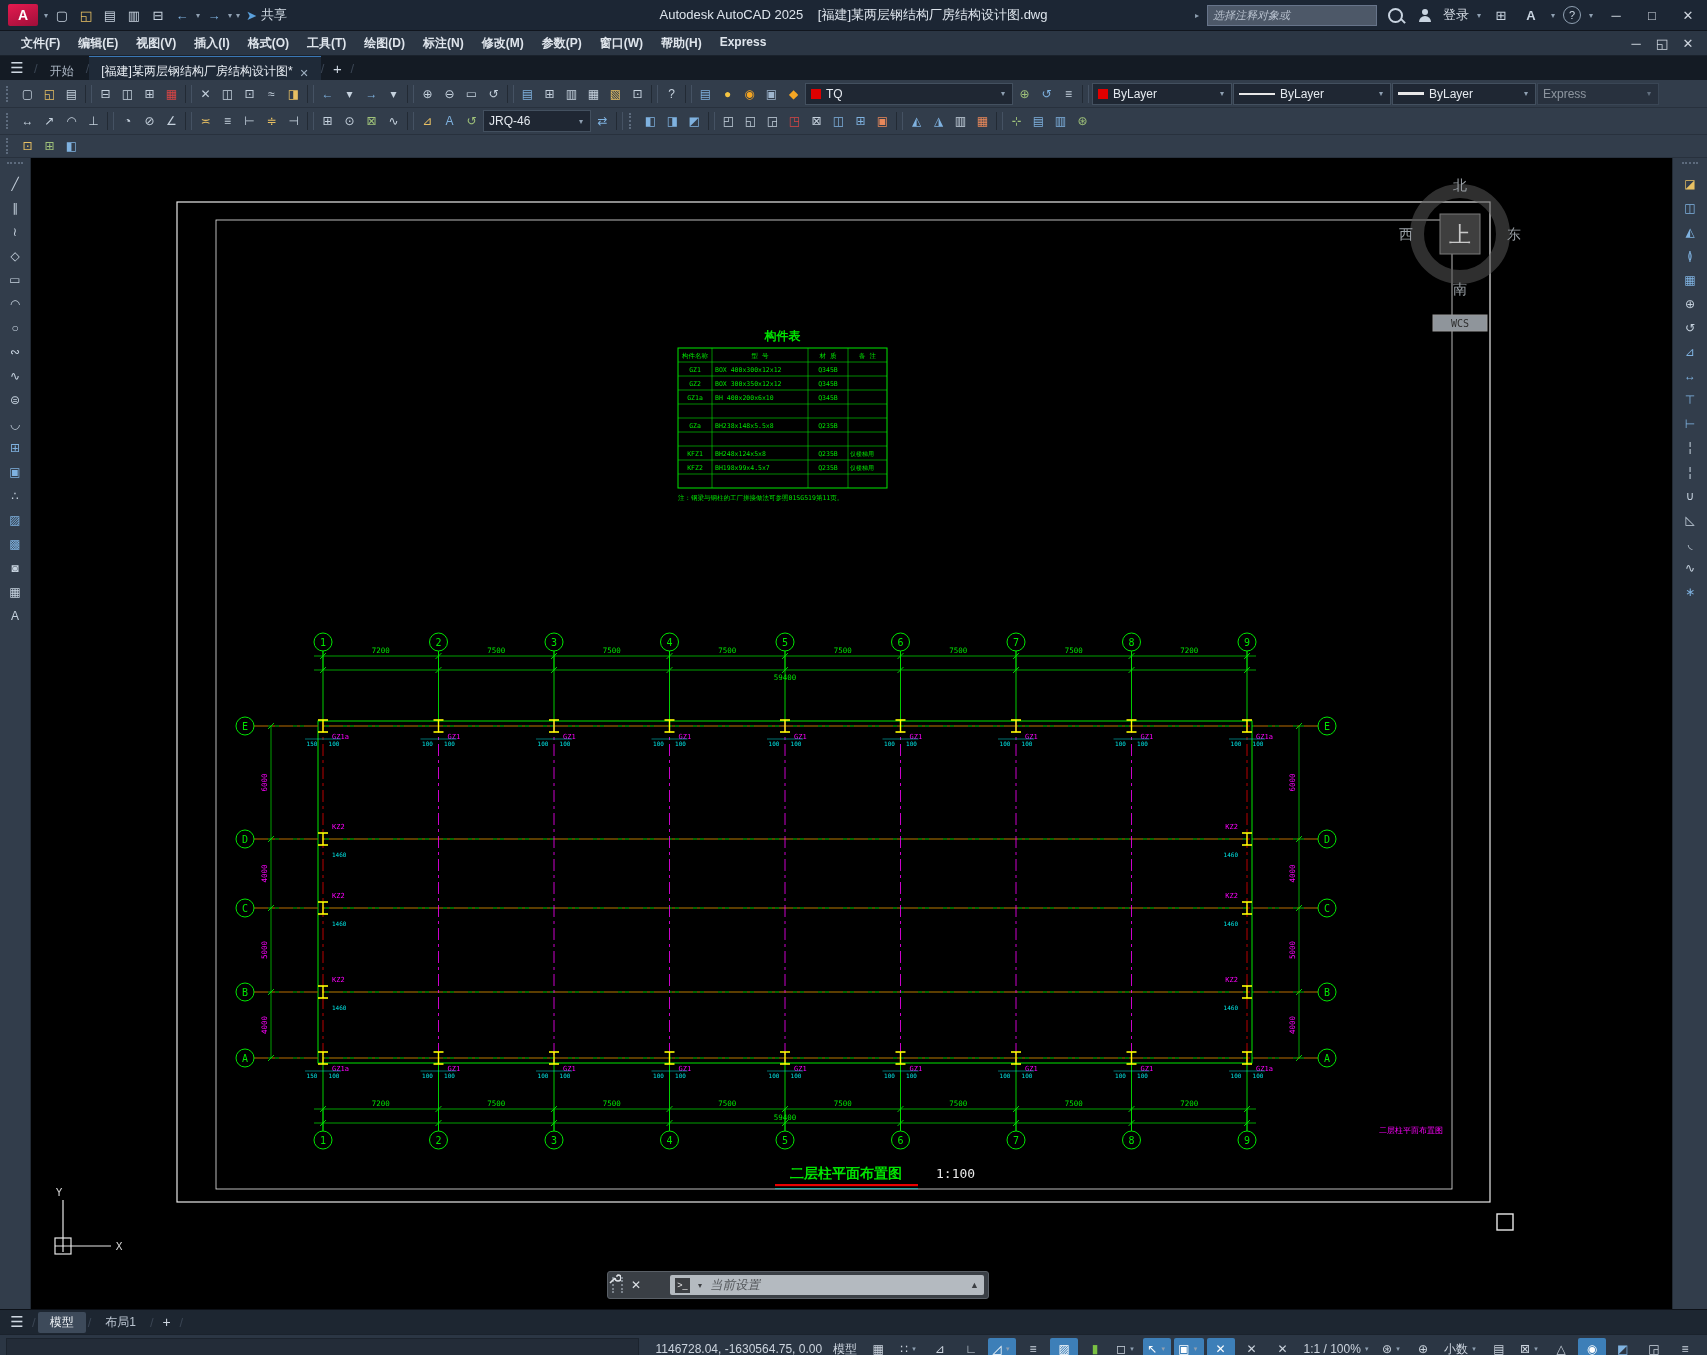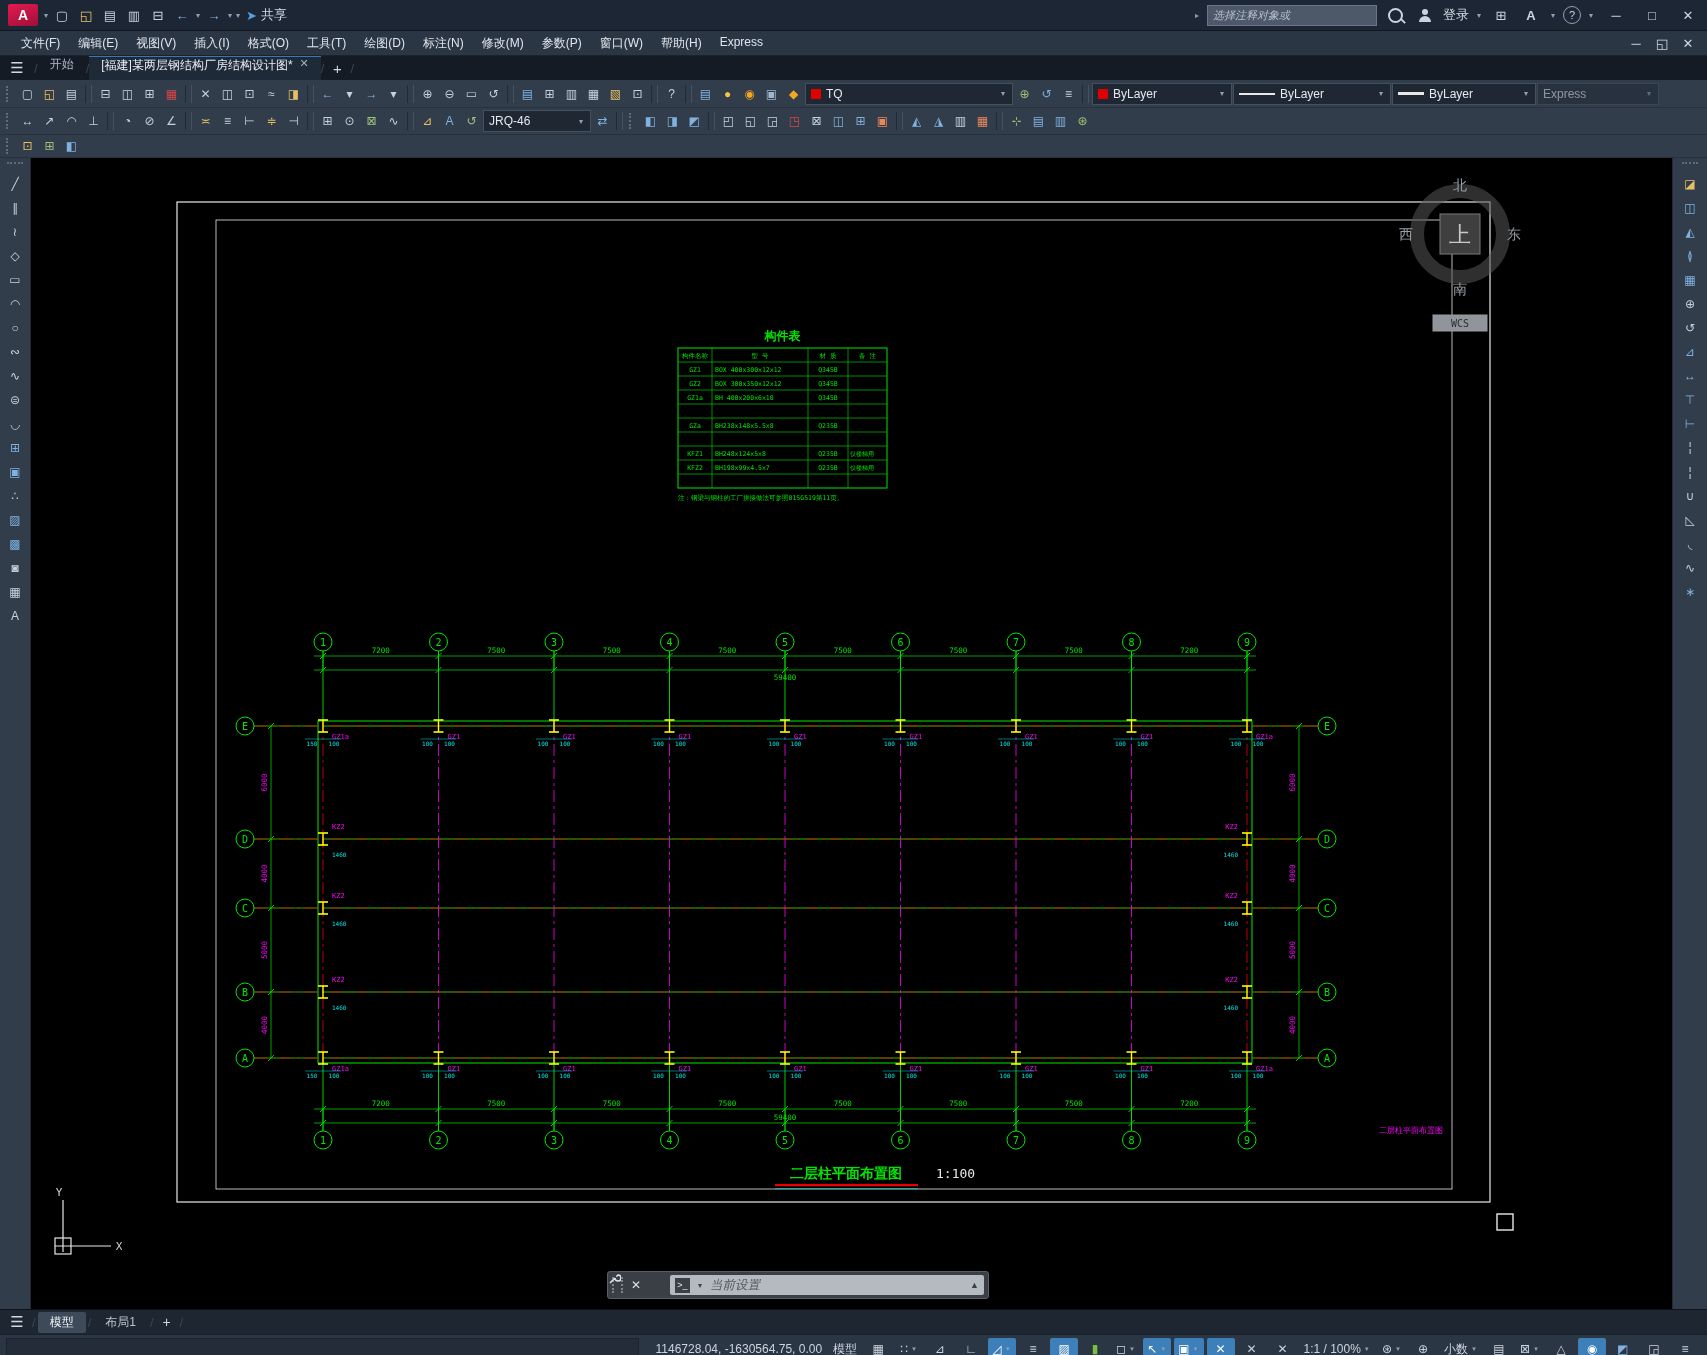--- a/index.html
+++ b/index.html
@@ -16,27 +16,27 @@
   .title-right{margin-left:auto;display:flex;align-items:center;gap:6px;padding-right:4px;}
   .search-box{width:158px;height:19px;background:#4d5868;border:1px solid #67748a;color:#b9c2cf;font-style:italic;font-size:11px;display:flex;align-items:center;padding:0 5px;}
   .winbtn{width:30px;height:24px;display:flex;align-items:center;justify-content:center;color:#cfd6df;font-size:13px;}
   .lens{width:11px;height:11px;border:2px solid #c9d4e0;border-radius:50%;position:relative;}
   .lens:after{content:"";position:absolute;width:6px;height:2px;background:#c9d4e0;transform:rotate(45deg);right:-5px;bottom:-1px;}
   .person{width:12px;height:12px;position:relative;}
   .person:before{content:"";position:absolute;left:3px;top:0;width:6px;height:6px;border-radius:50%;background:#c9d4e0;}
   .person:after{content:"";position:absolute;left:0;bottom:-1px;width:12px;height:6px;border-radius:6px 6px 0 0;background:#c9d4e0;}
   
   .menubar{height:24px;background:#2b3644;display:flex;align-items:center;color:#dfe5ec;font-size:12px;padding-left:12px;border-bottom:1px solid #1a222c;}
-  .menu-item{padding:3px 9px;cursor:default;}
+  .menu-item{padding:3px 9px;cursor:default;font-weight:bold;}
   .menubar .mb-right{margin-left:auto;display:flex;padding-right:6px;color:#b9c3cf;}
   .menubar .winbtn{height:20px;width:26px;}
   
   .tabbar{height:24px;background:#141b24;display:flex;align-items:stretch;color:#aeb9c6;font-size:12px;}
   .hamburger{width:34px;display:flex;align-items:center;justify-content:center;color:#cfd8e2;font-size:15px;}
-  .ftab{display:flex;align-items:flex-start;gap:7px;padding:0 12px;}
+  .ftab{display:flex;align-items:flex-end;gap:7px;padding:0 12px;}
   .ftab.active{background:#1f2a38;color:#e8edf3;border-top:1px solid #3a77b5;}
   .slash{color:#3a4553;display:flex;align-items:center;font-size:13px;}
   .tab-close{color:#9fb0c2;font-size:11px;}
   .tab-add{width:26px;display:flex;align-items:center;justify-content:center;color:#cfd8e2;font-size:15px;}
   
   .toolrow{background:#323d4b;display:flex;align-items:center;padding:0 3px;gap:1px;border-bottom:1px solid #28313d;}
   .toolrow.r1{height:27px;}.toolrow.r2{height:26px;}.toolrow.r3{height:22px;}
   .ticon{width:21px;height:20px;display:flex;align-items:center;justify-content:center;color:#c6d2de;font-size:12px;border-radius:2px;flex:none;}
   .tsep{width:5px;height:18px;border-left:1px solid #222a34;border-right:1px solid #455263;margin:0 2px;flex:none;}
   .thandle{width:5px;height:16px;border-left:2px dotted #5d6b7d;margin:0 3px;flex:none;}
@@ -87,20 +87,24 @@
   <span class="qi">⊟</span>
   <span class="qi" style="color:#7fb2e0">←</span>
   <span class="caret">▾</span>
   <span class="qi" style="color:#7fb2e0">→</span>
   <span class="caret">▾</span>
   <span class="caret">▾</span>
   <span class="share">
     <span style="color:#5aa0dc">➤</span>
     <span>共享</span>
   </span>
+  <div class="title-center">
+    <span>Autodesk AutoCAD 2025</span>&nbsp;&nbsp;&nbsp;
+    <span>[福建]某两层钢结构厂房结构设计图.dwg</span>
+  </div>
   <div class="title-right">
     <span class="caret">▸</span>
     <div class="search-box">
       <span>选择注释对象或</span>
     </div>
     <span class="qi">
         <span class="lens"></span>
       </span>
     <span class="qi">
         <span class="person"></span>

